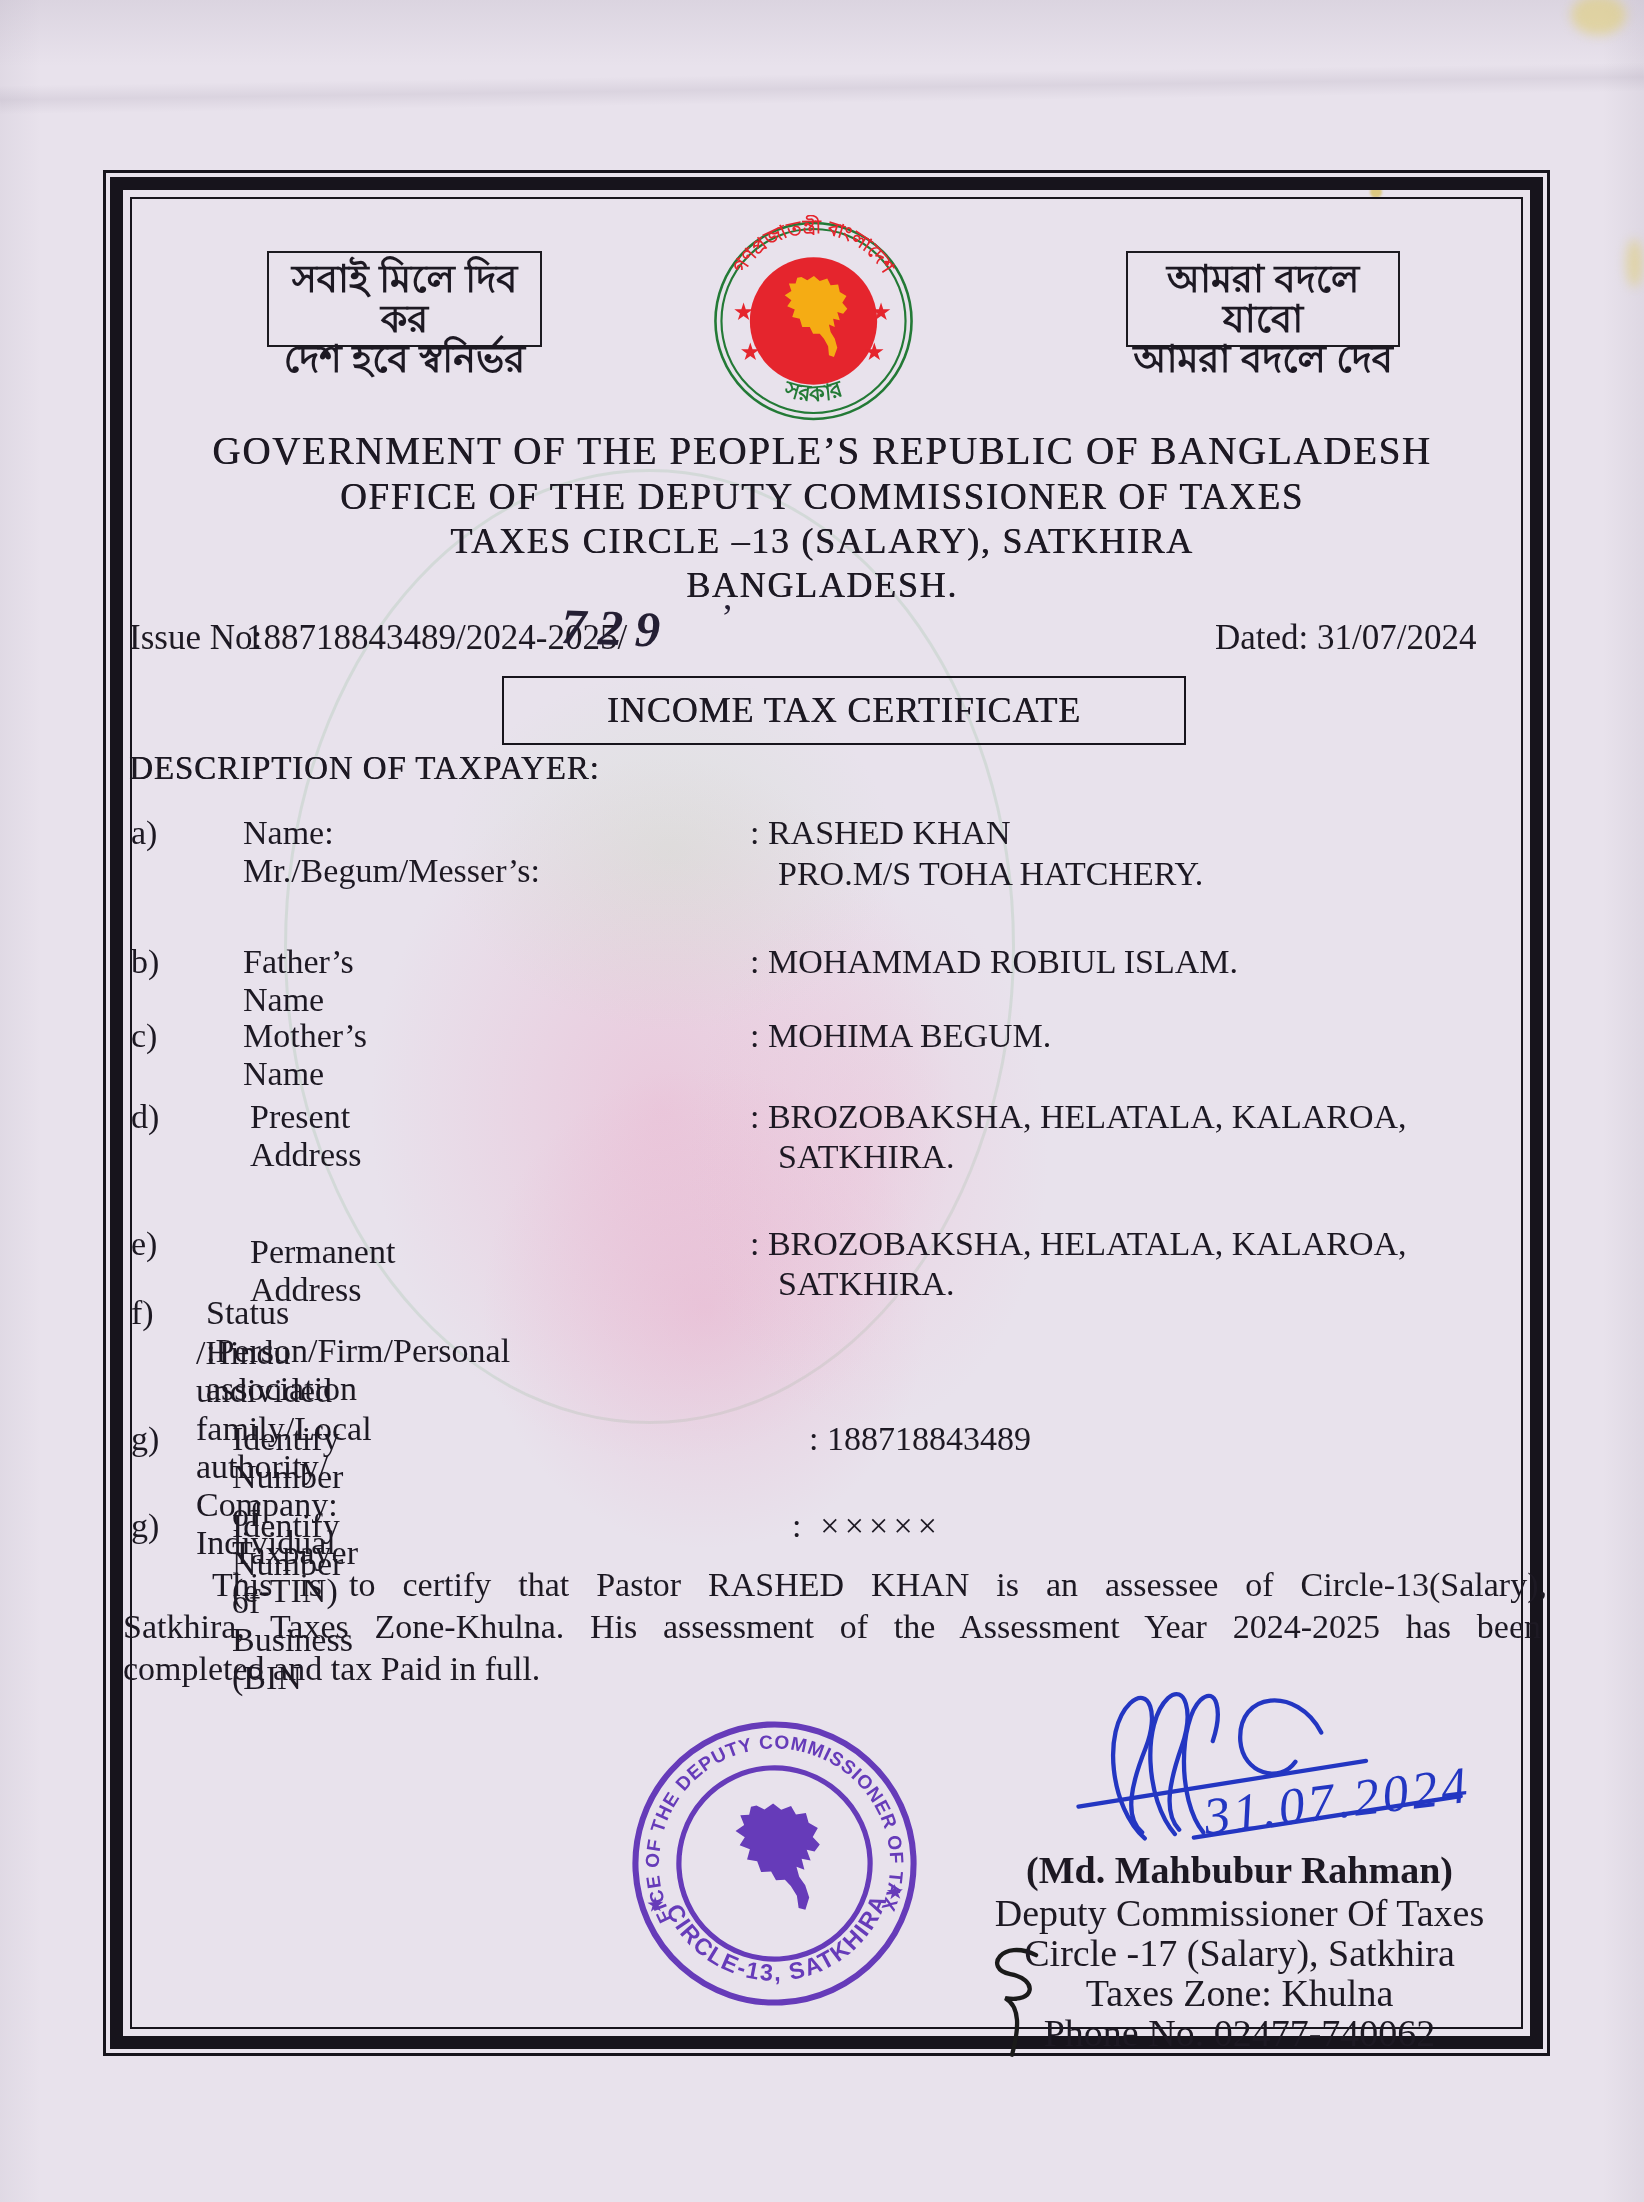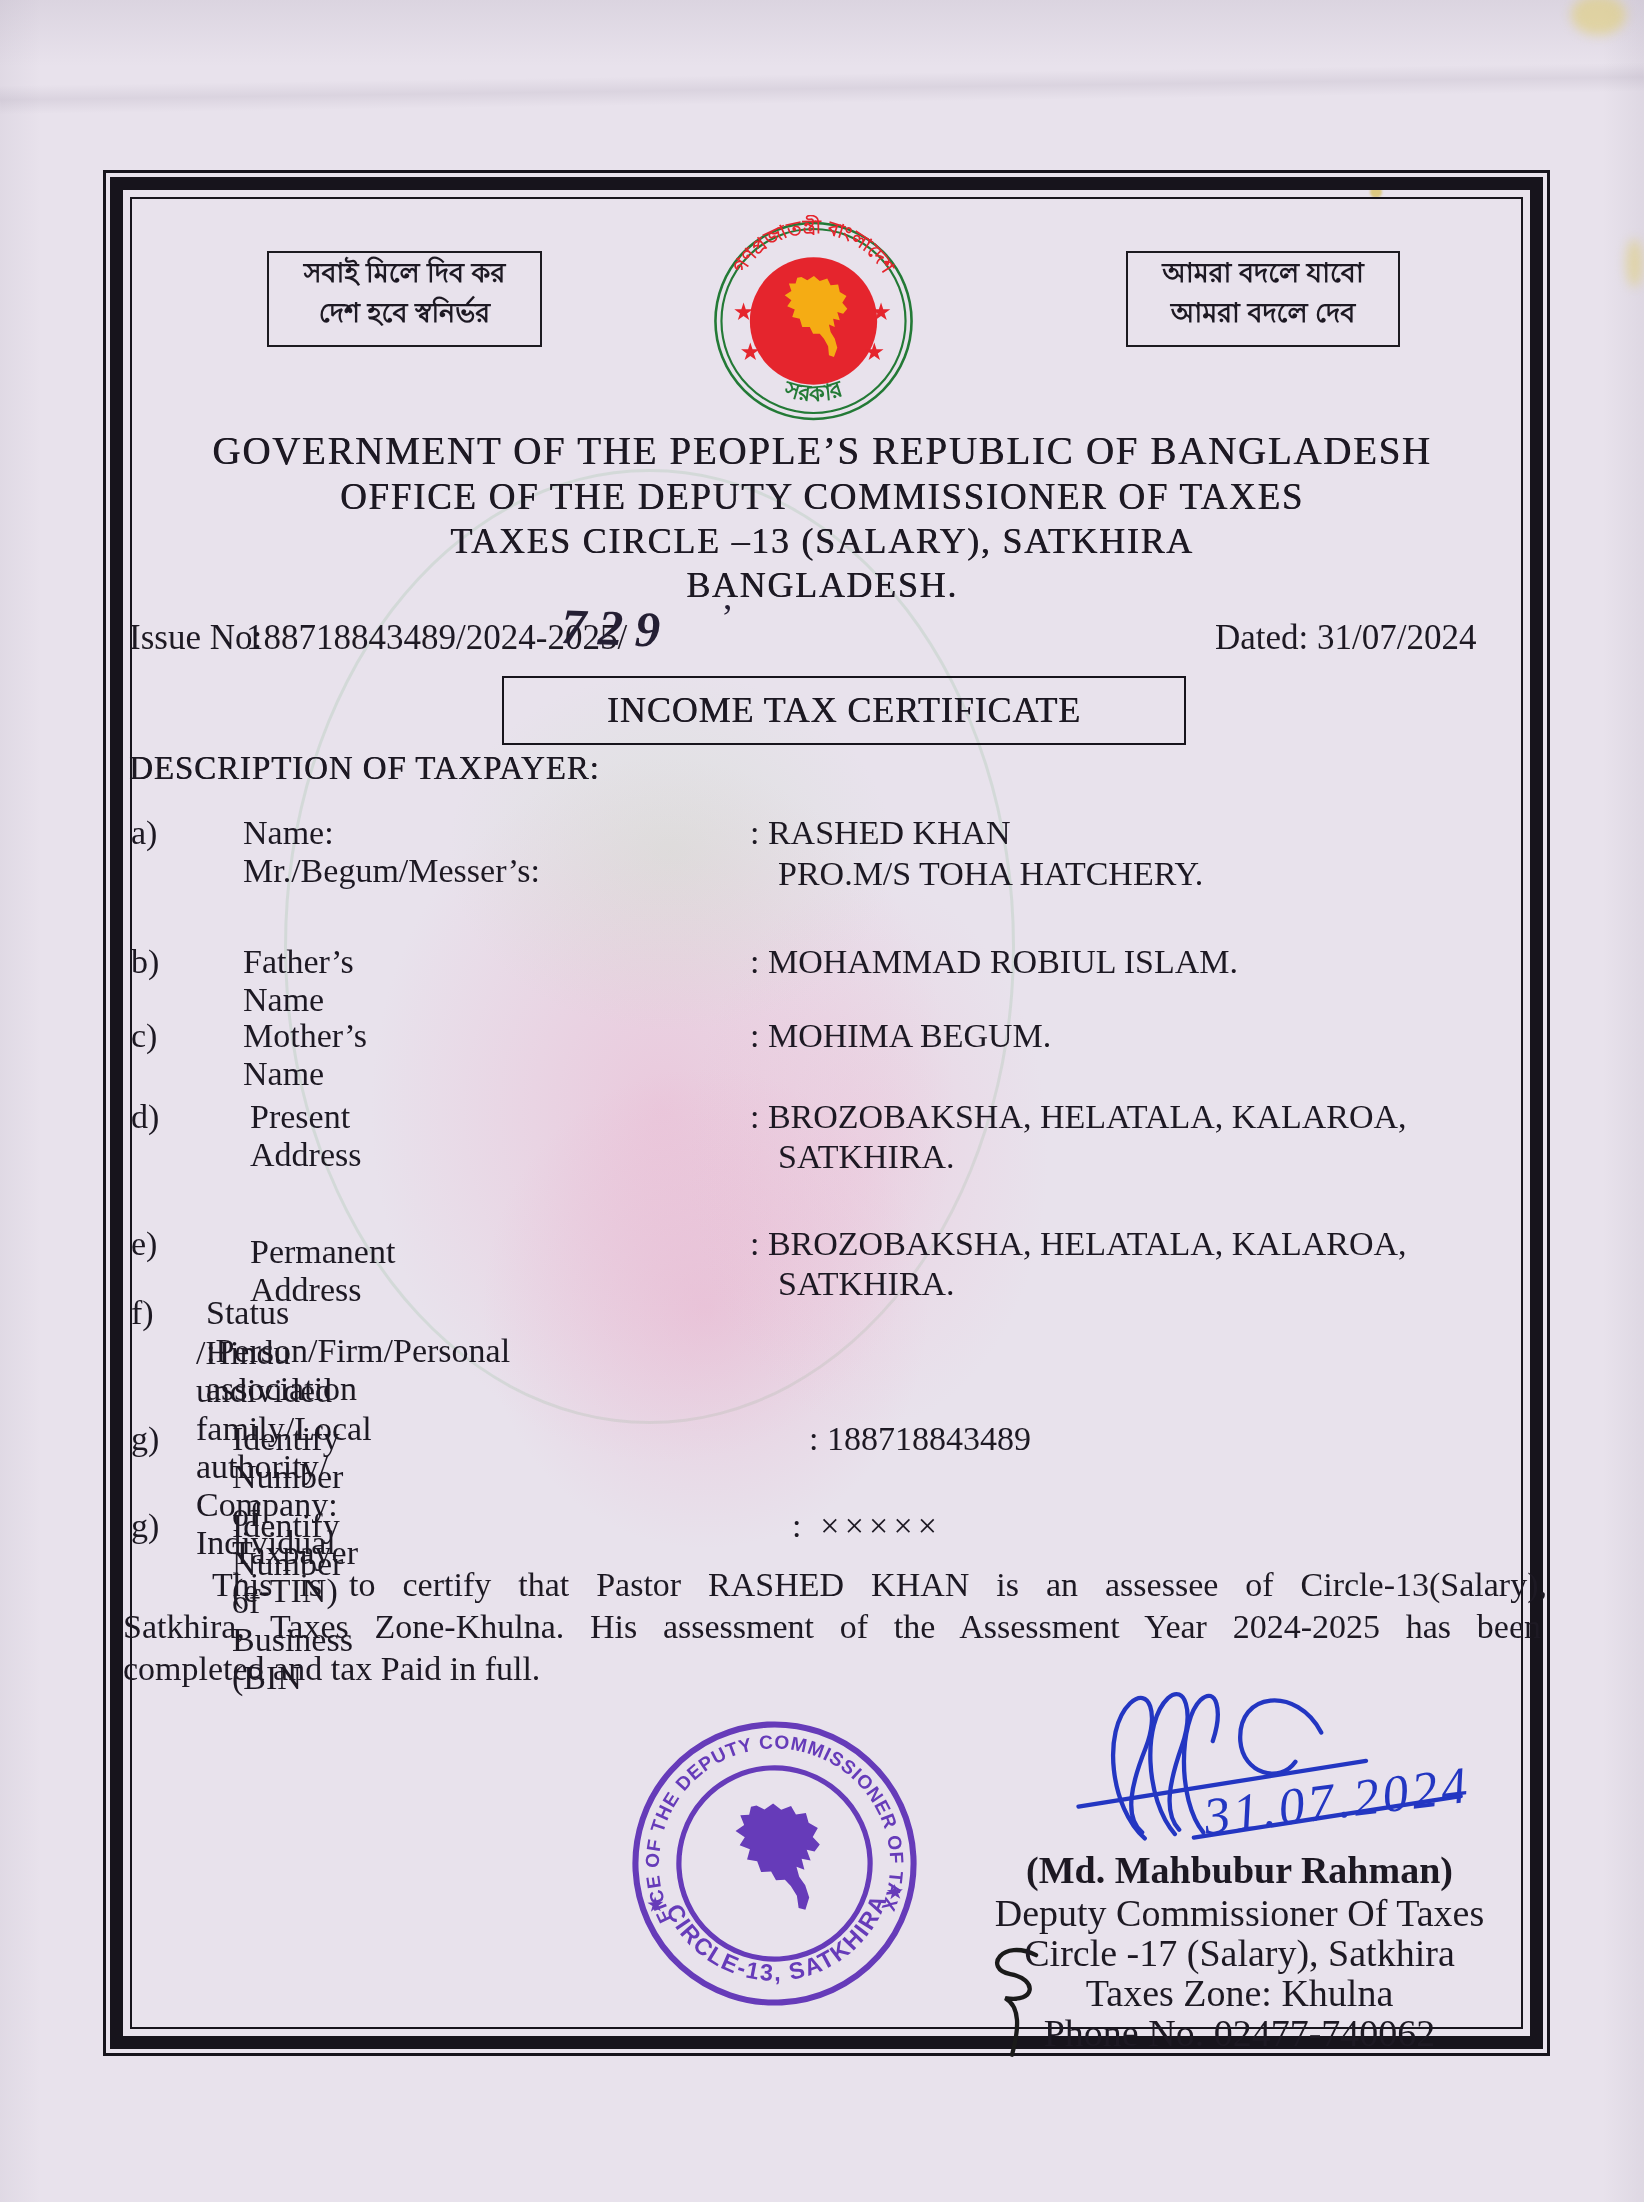--- a/index.html
+++ b/index.html
@@ -32,21 +32,21 @@
   .wm-green { left:447px; top:671px; width:447px; height:361px;
     background:radial-gradient(closest-side, rgba(185,220,175,.22), rgba(185,220,175,0)); }
 
   
   .frame { left:103px; top:170px; width:1447px; height:1886px; border:3.4px solid #17141c; position:absolute; }
   .frame-mid { position:absolute; inset:4.3px; border:13px solid #17141c; }
   .frame-inner { position:absolute; inset:6.9px; border:2.6px solid #17141c; }
 
   .slogan { border:2.6px solid #1c1a20; text-align:center;
     font-family:"Liberation Sans","DejaVu Sans",sans-serif;
-    font-weight:bold; font-size:27px; line-height:40px; }
+    font-weight:bold; font-size:38px; line-height:40px; padding-top:6px; }
   .slogan-left { left:267px; top:251px; width:275px; height:96px; }
   .slogan-right { left:1106px; top:251px; width:274px; height:96px;margin-left:20px; }
 
   .hline { left:0; width:100%; text-align:center; letter-spacing:1.7px;
     text-shadow:0.5px 0 0 currentColor; }
   .h1 { top:428px; font-size:39px; }
   .h2 { top:475px; font-size:37px; }
   .h3 { top:520px; font-size:36px; }
   .h4 { top:564px; font-size:36px; }
 

